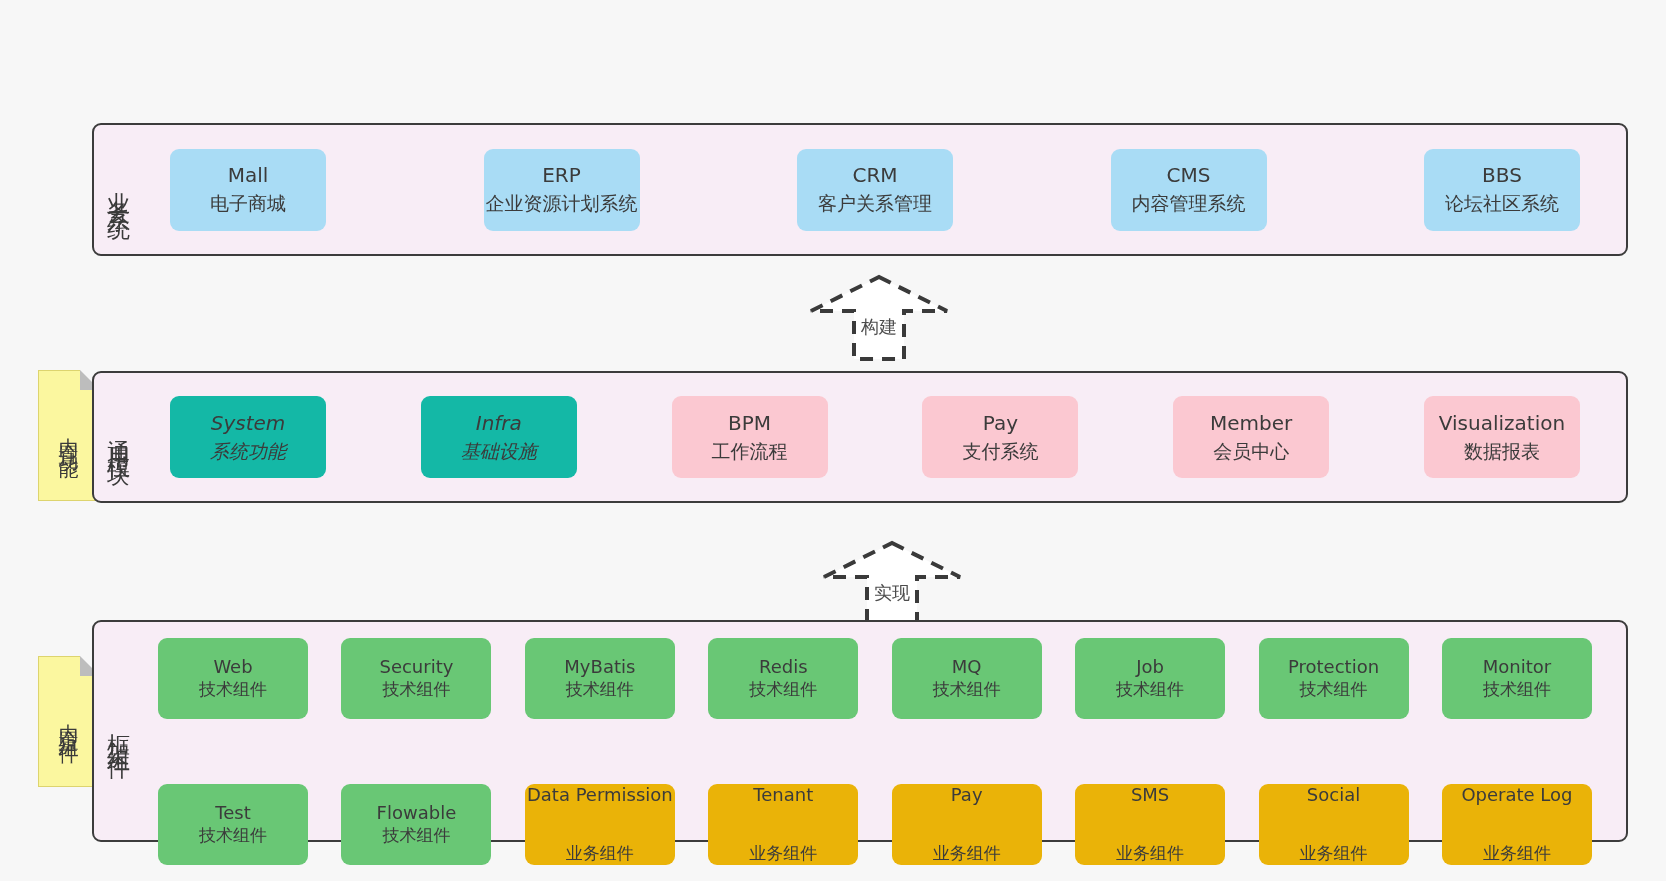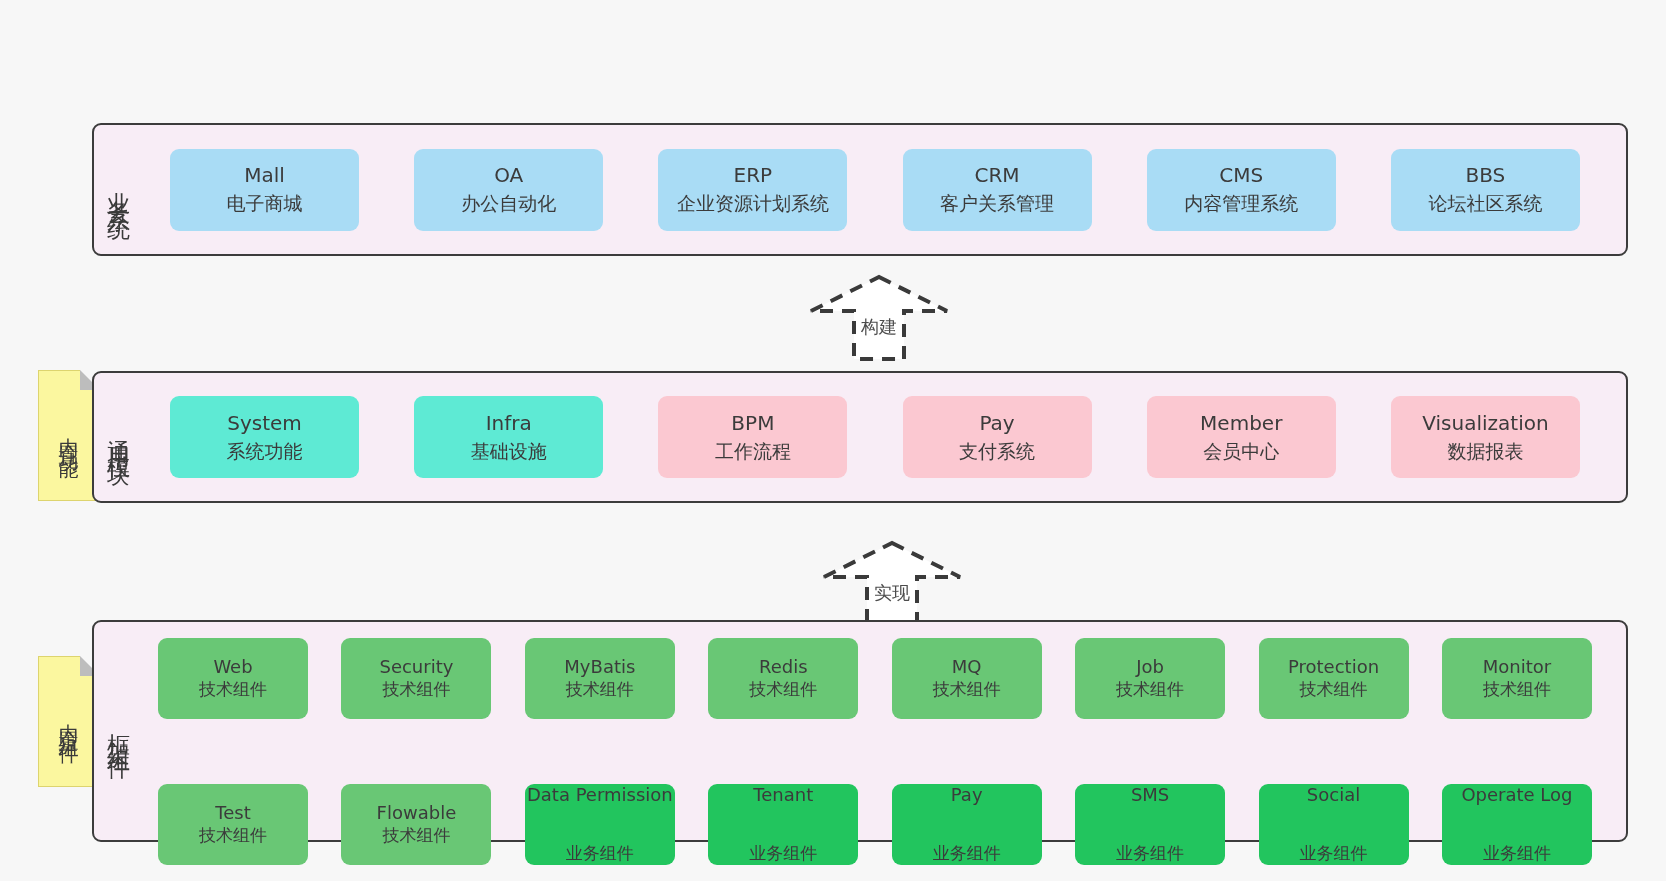--- a/index.html
+++ b/index.html
@@ -25,34 +25,34 @@
     flex:1;display:flex;justify-content:space-between;align-items:center;
     padding:0 46px 0 40px;
   }
   .grid{
     flex:1;display:flex;flex-direction:column;justify-content:center;gap:24px;
     padding:0 34px 0 28px;
   }
   .boxrow{display:flex;justify-content:space-between;}
   
   .box{
-    width:189px;height:82px;border-radius:9px;
+    width:156px;height:82px;border-radius:9px;
     display:flex;flex-direction:column;justify-content:center;align-items:center;
     text-align:center;
   }
   .box .en{font-size:20px;line-height:1.45;}
   .box .zh{font-size:19px;line-height:1.45;}
   .box.sm{width:150px;height:81px;margin-top:41px;}
   .box.sm .en{font-size:18px;line-height:1.3;}
   .box.sm .zh{font-size:17px;line-height:1.4;}
   .blue{background:#a9dcf5;}
-  .red{background:#5eead4;}
+  .red{background:#14b8a6;font-style:italic;}
   .pink{background:#fbc8d1;}
   .green{background:#69c775;}
-  .lgreen{background:#22c55e;gap:36px;}
+  .lgreen{background:#eab308;gap:36px;}
   
   .arrow{position:absolute;width:142px;height:88px;z-index:1;}
   .arrow svg{display:block;width:100%;height:100%;}
   .arrow .alabel{
     position:absolute;left:50%;top:40px;transform:translateX(-50%);
     background:#ffffff;padding:1px 3px;font-size:18px;color:#4c4c4c;white-space:nowrap;
   }
   .arrow1{left:808px;top:274px;}
   .arrow2{left:821px;top:540px;}
   
@@ -87,24 +87,20 @@
   </div>
 
   <div class="band band1">
     <div class="vlabel">业务系统</div>
     <div class="boxes">
       <div class="box blue">
         <span class="en">Mall</span>
         <span class="zh">电子商城</span>
       </div>
       <div class="box blue">
-        <span class="en">OA</span>
-        <span class="zh">办公自动化</span>
-      </div>
-      <div class="box blue">
         <span class="en">ERP</span>
         <span class="zh">企业资源计划系统</span>
       </div>
       <div class="box blue">
         <span class="en">CRM</span>
         <span class="zh">客户关系管理</span>
       </div>
       <div class="box blue">
         <span class="en">CMS</span>
         <span class="zh">内容管理系统</span>

